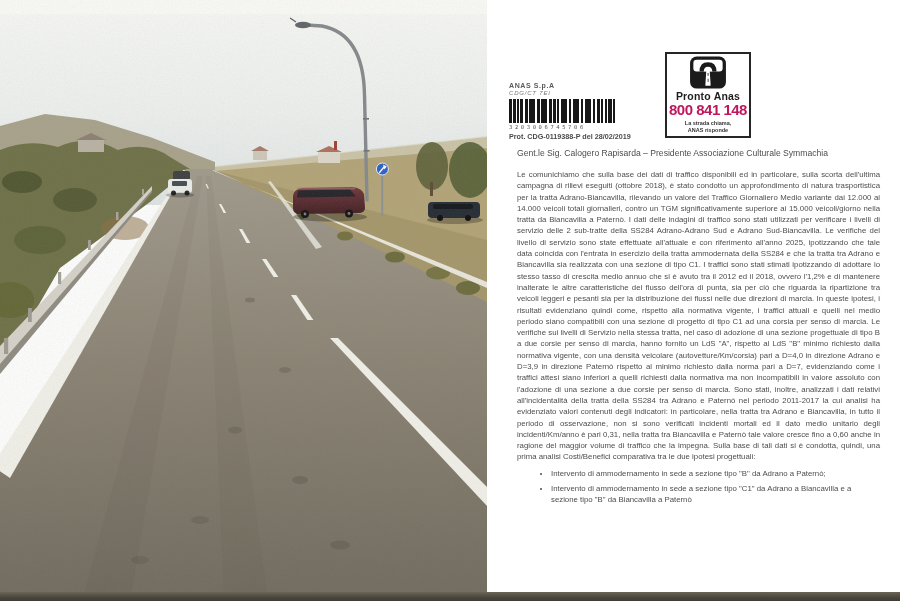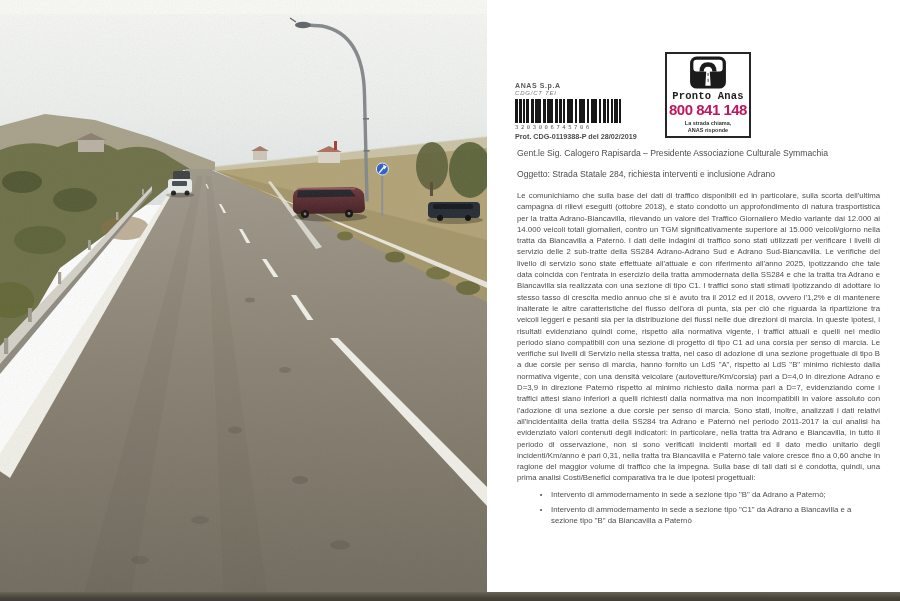--- a/index.html
+++ b/index.html
@@ -7,36 +7,36 @@
          font-family:"Liberation Sans", sans-serif;}
   
   .photo{position:absolute;left:0;top:0;width:487px;height:601px;z-index:1;}
   .photo svg{display:block;}
   
   .bottom-strip{position:absolute;left:0;top:592px;width:900px;height:9px;z-index:4;
     background:linear-gradient(#6a6456,#4b463c 60%,#403b33);}
   
   .document{position:absolute;left:487px;top:0;width:413px;height:593px;background:#ffffff;z-index:3;
     color:#4d4d4d;}
-  .anas-block{position:absolute;left:28px;top:82px;width:126px;}
+  .anas-block{position:absolute;left:22px;top:82px;width:126px;}
   .anas-name{font-size:7px;font-weight:bold;color:#5a5a5a;letter-spacing:.6px;}
   .anas-code{font-size:6px;font-style:italic;color:#7a7a7a;letter-spacing:.8px;margin-top:1px;}
   .barcode{width:106px;height:24px;margin-top:3px;
     background:
       repeating-linear-gradient(90deg,#171717 0 2px,rgba(0,0,0,0) 2px 4px),
       repeating-linear-gradient(90deg,#171717 0 1px,rgba(0,0,0,0) 1px 6px),
       repeating-linear-gradient(90deg,#171717 0 3px,rgba(0,0,0,0) 3px 11px),
       #fff;}
   .barcode-digits{font-family:"DejaVu Sans Mono",monospace;font-size:5.5px;color:#555;
     letter-spacing:2.6px;margin-top:1px;}
   .prot-line{font-size:7.2px;font-weight:bold;color:#4a4a4a;margin-top:2px;}
   .stamp{position:absolute;left:178px;top:52px;width:82px;height:80px;border:2px solid #262626;
     display:flex;flex-direction:column;align-items:center;justify-content:flex-start;
     padding-top:2px;background:#fff;}
-  .stamp-title{font-size:10.5px;font-weight:bold;color:#1d1d1d;margin-top:0px;letter-spacing:.2px;font-family:Liberation Mono, monospace;}
+  .stamp-title{font-size:10.5px;font-weight:bold;color:#1d1d1d;margin-top:0px;letter-spacing:.2px;}
   .stamp-phone{font-size:15px;font-weight:bold;color:#be185d;letter-spacing:-.5px;margin-top:-1px;}
   .stamp-tagline{font-size:5.5px;font-weight:bold;color:#333;text-align:center;line-height:1.25;margin-top:2px;}
   .doc-content{position:absolute;left:30px;top:148px;width:363px;}
   .line-recipient,.line-subject,.line-reference{font-size:8.6px;color:#4d4d4d;margin-bottom:11px;
     white-space:nowrap;}
   .letter-body{font-size:7.8px;line-height:11.3px;text-align:justify;color:#4d4d4d;margin-top:2px;}
   .letter-bullets{margin:6px 0 0 0;padding-left:34px;}
   .letter-bullets li{font-size:7.8px;line-height:10.5px;color:#4d4d4d;margin-bottom:5px;
     text-align:left;}
 </style>
@@ -218,21 +218,20 @@
       <div class="stamp-title">Pronto Anas</div>
       <div class="stamp-phone">800 841 148</div>
       <div class="stamp-tagline">
         <span>La strada chiama,</span><br>
         <span>ANAS risponde</span>
       </div>
     </div>
 
     <div class="doc-content">
       <div class="line-recipient">Gent.le Sig. Calogero Rapisarda – Presidente Associazione Culturale Symmachia</div>
-      <div class="line-subject">Oggetto: Strada Statale 284, richiesta interventi e inclusione Adrano</div>
       <div class="letter-body">Le comunichiamo che sulla base dei dati di traffico disponibili ed in particolare, sulla scorta dell'ultima campagna di rilievi eseguiti (ottobre 2018), è stato condotto un approfondimento di natura trasportistica per la tratta Adrano-Biancavilla, rilevando un valore del Traffico Giornaliero Medio variante dai 12.000 ai 14.000 veicoli totali giornalieri, contro un TGM significativamente superiore ai 15.000 veicoli/giorno nella tratta da Biancavilla a Paternò. I dati delle indagini di traffico sono stati utilizzati per verificare i livelli di servizio delle 2 sub-tratte della SS284 Adrano-Adrano Sud e Adrano Sud-Biancavilla. Le verifiche del livello di servizio sono state effettuate all'attuale e con riferimento all'anno 2025, ipotizzando che tale data coincida con l'entrata in esercizio della tratta ammodernata della SS284 e che la tratta tra Adrano e Biancavilla sia realizzata con una sezione di tipo C1. I traffici sono stati stimati ipotizzando di adottare lo stesso tasso di crescita medio annuo che si è avuto tra il 2012 ed il 2018, ovvero l'1,2% e di mantenere inalterate le altre caratteristiche del flusso dell'ora di punta, sia per ciò che riguarda la ripartizione tra veicoli leggeri e pesanti sia per la distribuzione dei flussi nelle due direzioni di marcia. In queste ipotesi, i risultati evidenziano quindi come, rispetto alla normativa vigente, i traffici attuali e quelli nel medio periodo siano compatibili con una sezione di progetto di tipo C1 ad una corsia per senso di marcia. Le verifiche sui livelli di Servizio nella stessa tratta, nel caso di adozione di una sezione progettuale di tipo B a due corsie per senso di marcia, hanno fornito un LdS "A", rispetto al LdS "B" minimo richiesto dalla normativa vigente, con una densità veicolare (autovetture/Km/corsia) pari a D=4,0 in direzione Adrano e D=3,9 in direzione Paternò rispetto al minimo richiesto dalla norma pari a D=7, evidenziando come i traffici attesi siano inferiori a quelli richiesti dalla normativa ma non incompatibili in valore assoluto con l'adozione di una sezione a due corsie per senso di marcia. Sono stati, inoltre, analizzati i dati relativi all'incidentalità della tratta della SS284 tra Adrano e Paternò nel periodo 2011-2017 la cui analisi ha evidenziato valori contenuti degli indicatori: in particolare, nella tratta tra Adrano e Biancavilla, in tutto il periodo di osservazione, non si sono verificati incidenti mortali ed il dato medio unitario degli incidenti/Km/anno è pari 0,31, nella tratta tra Biancavilla e Paternò tale valore cresce fino a 0,60 anche in ragione del maggior volume di traffico che la impegna. Sulla base di tali dati si è condotta, quindi, una prima analisi Costi/Benefici comparativa tra le due ipotesi progettuali:</div>
       <ul class="letter-bullets">
         <li>Intervento di ammodernamento in sede a sezione tipo "B" da Adrano a Paternò;</li>
         <li>Intervento di ammodernamento in sede a sezione tipo "C1" da Adrano a Biancavilla e a sezione tipo "B" da Biancavilla a Paternò</li>
       </ul>
     </div>
   </div>
 
   <div class="bottom-strip"></div>
 </div>

